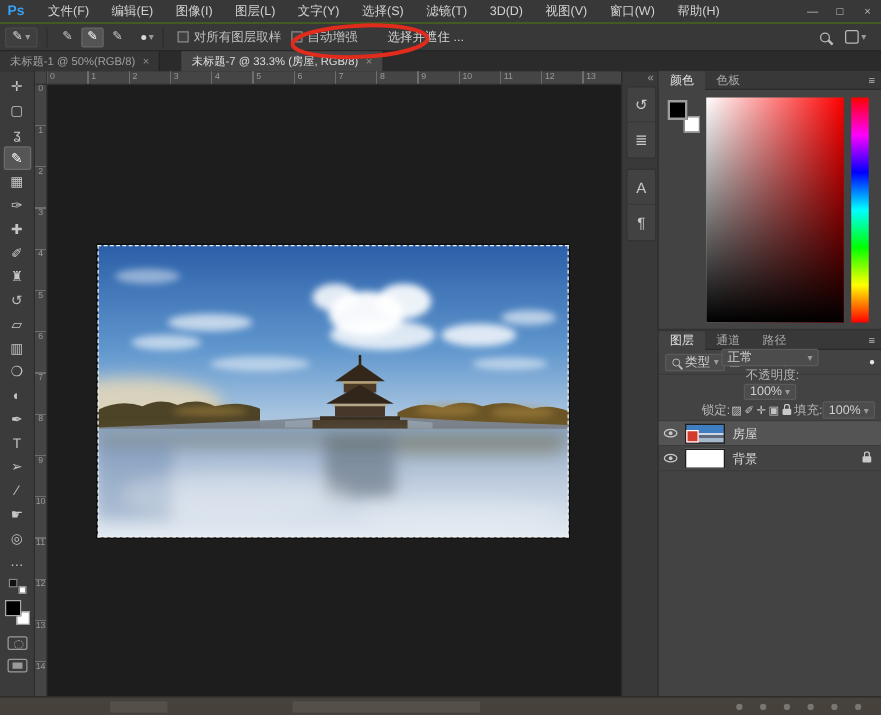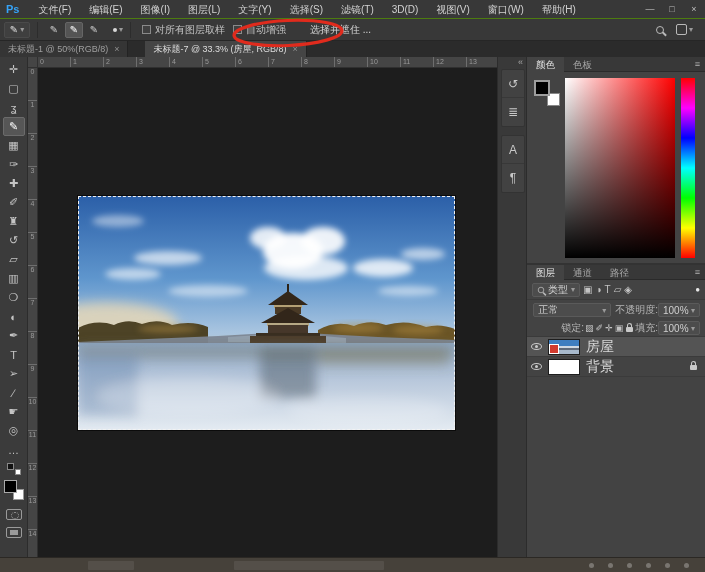--- a/index.html
+++ b/index.html
@@ -93,41 +93,41 @@
     background:linear-gradient(to bottom,rgba(0,0,0,0),#000),linear-gradient(to right,#fff,#f00);}
   .cp-hue{position:absolute;left:154px;top:6px;width:14px;height:180px;
     background:linear-gradient(to bottom,#f00,#f0f,#00f,#0ff,#0f0,#ff0,#f00);}
 
   .layerspanel{position:absolute;left:0;top:208px;width:178px;height:292px;background:#434343;}
   .lp-row{display:flex;align-items:center;padding:0 5px;gap:0;justify-content:flex-end;}
   .filter-row{height:20px;border-bottom:1px solid #3a3a3a;}
   .search-dd{display:flex;align-items:center;gap:3px;background:#4c4c4c;border:1px solid #5a5a5a;border-radius:2px;height:14px;padding:0 4px;color:#cfcfcf;}
   .f-ic{color:#c3c3c3;font-size:10px;margin-left:3px;}
   .f-toggle{margin-left:auto;color:#e6e6e6;font-size:8px;}
-  .blend-row{height:20px;}
+  .blend-row{height:20px;flex-direction:column;}
   .dd{display:flex;align-items:center;justify-content:space-between;background:#4c4c4c;border:1px solid #5a5a5a;border-radius:2px;height:14px;padding:0 4px;color:#cfcfcf;}
   .blend-dd{width:78px;}
   .op-label{color:#b5b5b5;margin-left:4px;}
   .op-dd{width:42px;}
   .lock-row{height:17px;border-bottom:1px solid #3a3a3a;}
   .lk-label{color:#b5b5b5;}
   .lk-ic{color:#c3c3c3;font-size:9px;margin:0 1px;}
   .lock{width:7px;height:5px;background:#c9c9c9;position:relative;margin:2px 2px 0 2px;border-radius:1px;}
   .lock::before{content:"";position:absolute;left:1px;top:-4px;width:3px;height:4px;border:1px solid #c9c9c9;border-bottom:none;border-radius:3px 3px 0 0;}
   .fill-dd{width:42px;}
 
   .layer-row{height:20px;display:flex;align-items:center;gap:6px;padding:0 4px;border-bottom:1px solid #3b3b3b;}
   .layer-row.selected{background:#545454;}
   .eye{width:11px;height:7px;border:1px solid #c9c9c9;border-radius:50%;position:relative;flex:0 0 auto;}
   .eye::after{content:"";position:absolute;left:3px;top:1px;width:3px;height:3px;background:#c9c9c9;border-radius:50%;}
   .thumb{width:32px;height:16px;border:1px solid #1e1e1e;position:relative;flex:0 0 auto;}
   .thumb.house{background:linear-gradient(to bottom,#3f7ec0 0 45%,#cfd8e2 45% 58%,#5f6a7a 58% 72%,#a7b9cc 72%);}
   .thumb.house::after{content:"";position:absolute;left:0;bottom:0;width:8px;height:8px;background:#d23b2e;border:1px solid #fff;}
   .thumb.bgwhite{background:#fff;}
-  .layer-name{color:#d8d8d8;font-size:14px;}
+  .layer-name{color:#d8d8d8;font-size:10px;}
   .layer-lock{margin-left:auto;margin-right:4px;}
 
   
   .taskbar{position:absolute;left:0;top:557px;width:705px;height:15px;background:#46413a;border-top:1px solid #2b2824;display:flex;align-items:center;}
   .tb-blob{height:9px;background:rgba(255,255,255,.08);border-radius:1px;}
   .tb-blob.b1{width:46px;margin-left:88px;}
   .tb-blob.b2{width:150px;margin-left:100px;}
   .tb-tray{margin-left:auto;display:flex;align-items:center;gap:14px;margin-right:16px;}
   .tb-dot{width:5px;height:5px;border-radius:50%;background:rgba(255,255,255,.28);}
 </style>

